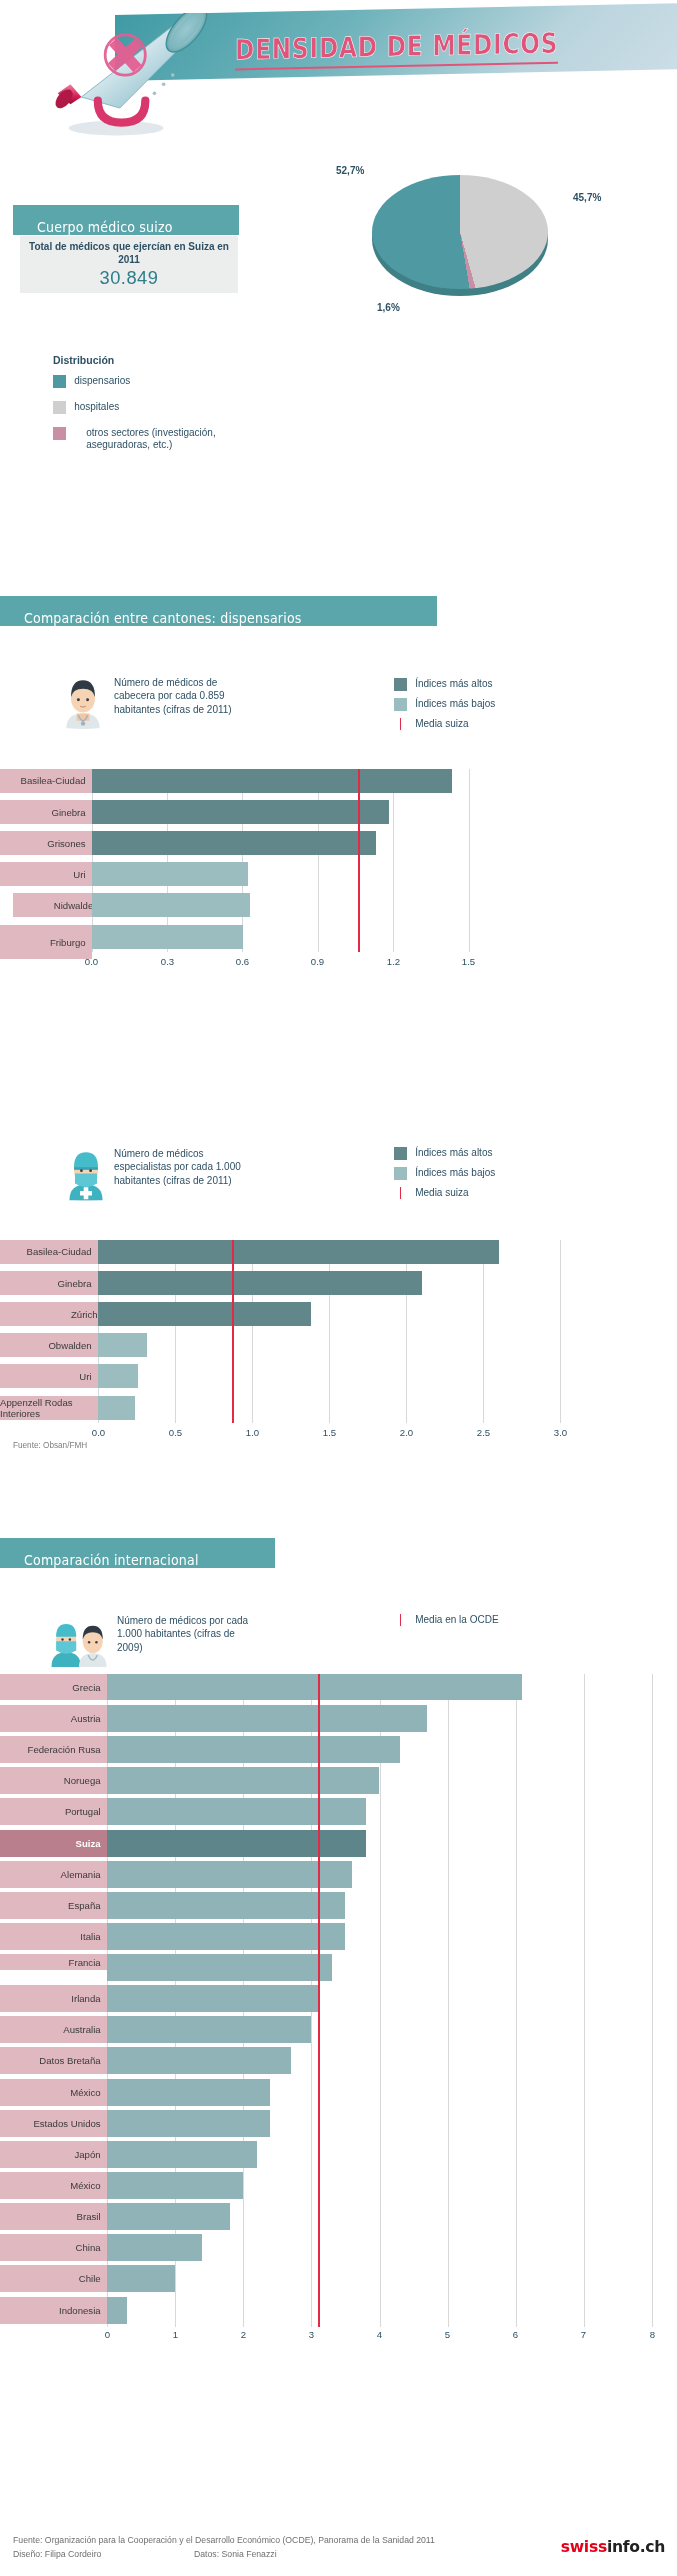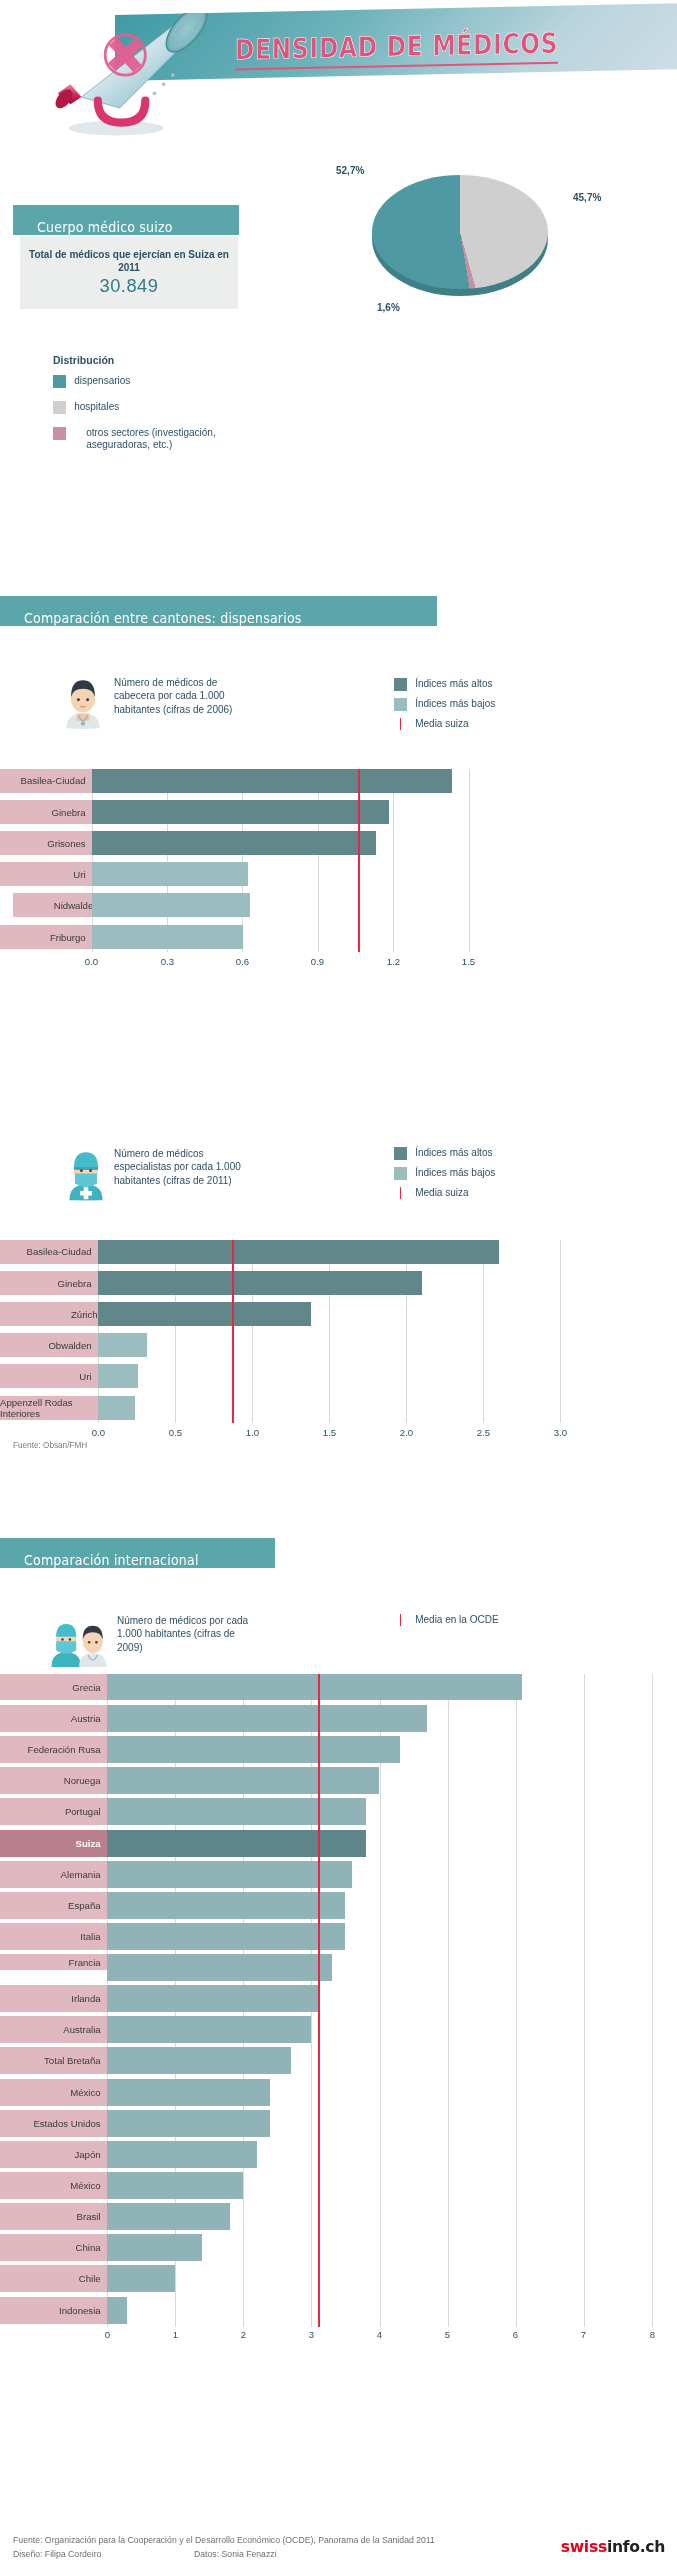--- a/index.html
+++ b/index.html
@@ -25,21 +25,21 @@
   
   .megaphone { position:absolute; left:16.5px; top:13px; width:211px; height:137px; }
 
   
   .section-bar { position:absolute; height:30px; background:#5aa6ab;
     display:flex; align-items:flex-end; }
   .section-bar span { color:#fff; font-size:14px; padding-left:24px; white-space:nowrap;
     font-family:"DejaVu Sans", sans-serif; font-stretch:condensed; letter-spacing:0.2px;}
 
   
-  .stat-box { position:absolute; left:20px; top:236px; width:218px; height:73px;
+  .stat-box { position:absolute; left:20px; top:236px; width:218px; height:57px;
     background:#eceded; display:flex; flex-direction:column;
     align-items:center; justify-content:center; }
   .stat-label { font-size:10px; text-align:center; line-height:13px; color:#2e5064; font-weight:bold;}
   .stat-value { font-size:18.3px; color:#2e7d8a; margin-top:1.8px; letter-spacing:0.5px;}
 
   
   .dist-title { position:absolute; left:53px; top:354px; font-size:10.5px; font-weight:bold; color:#2e5064;}
   .legend-row { position:absolute; display:flex; align-items:flex-start; }
   .swatch { width:13px; height:13px; flex:0 0 13px; margin-right:8.2px; }
   .legend-text { font-size:10px; color:#2e5064; line-height:12px; }
@@ -163,21 +163,21 @@
     <path d="M8 60 q0-16 18-16 q18 0 18 16 z" fill="#dfe7ea"></path>
     <path d="M19 44 h14 v8 h-14z" fill="#f0c7a8"></path>
     <ellipse cx="26" cy="28" rx="13" ry="15" fill="#f5d3b4"></ellipse>
     <path d="M13 26 q0-18 13-18 q13 0 13 18 q-2-9 -13-9 q-11 0 -13 9z" fill="#2f3a45"></path>
     <circle cx="21" cy="29" r="1.6" fill="#3a3a3a"></circle>
       <circle cx="31" cy="29" r="1.6" fill="#3a3a3a"></circle>
     <path d="M23 36 q3 2 6 0" stroke="#c98e6d" stroke-width="1.2" fill="none"></path>
     <path d="M21 46 q5 12 10 0" stroke="#9fb4bd" stroke-width="1.6" fill="none"></path>
     <circle cx="26" cy="55" r="2.4" fill="#9fb4bd"></circle>
   </svg>
-  <div class="desc" style="left:114px; top:676px; width:137px;">Número de médicos de cabecera por cada 1.000 habitantes (cifras de 2006)</div>
+  <div class="desc" style="left:114px; top:676px; width:137px;">Número de médicos de cabecera por cada 0.859 habitantes (cifras de 2011)</div>
 
   <div class="legend-row" style="left:394px; top:678px;">
     <div class="swatch" style="background:#62878a;"></div>
     <div class="legend-text">Índices más altos</div>
   </div>
   <div class="legend-row" style="left:394px; top:698px;">
     <div class="swatch" style="background:#9cbdc0;"></div>
     <div class="legend-text">Índices más bajos</div>
   </div>
   <div class="legend-row" style="left:394px; top:718px;">
@@ -197,21 +197,21 @@
       <div class="rowlabel" style="left: 0px; top: 1.8px; width: 92px; height: 24px;">Basilea-Ciudad</div>
       <div class="bar" style="left: 92px; top: 1.8px; height: 24px; width: 360px; background: rgb(98, 135, 138);"></div>
       <div class="rowlabel" style="left: 0px; top: 33px; width: 92px; height: 24px;">Ginebra</div>
       <div class="bar" style="left: 92px; top: 33px; height: 24px; width: 297px; background: rgb(98, 135, 138);"></div>
       <div class="rowlabel" style="left: 0px; top: 64px; width: 92px; height: 24px;">Grisones</div>
       <div class="bar" style="left: 92px; top: 64px; height: 24px; width: 284px; background: rgb(98, 135, 138);"></div>
       <div class="rowlabel" style="left: 0px; top: 95px; width: 92px; height: 24px;">Uri</div>
       <div class="bar" style="left: 92px; top: 95px; height: 24px; width: 156px; background: rgb(156, 189, 192);"></div>
       <div class="rowlabel" style="left: 13px; top: 126px; width: 92px; height: 24px;">Nidwalden</div>
       <div class="bar" style="left: 92px; top: 126px; height: 24px; width: 158px; background: rgb(156, 189, 192);"></div>
-      <div class="rowlabel" style="left: 0px; top: 158px; width: 92px; height: 24px;">Friburgo</div>
+      <div class="rowlabel" style="left: 0px; top: 158px; width: 92px; height: 34px;">Friburgo</div>
       <div class="bar" style="left: 92px; top: 158px; height: 24px; width: 151px; background: rgb(156, 189, 192);"></div>
       <div class="meanline" style="left: 358px; top: 1.8px; height: 183px;"></div>
       <div class="axislbl" style="left: 75px; width: 33px; top: 189px;">0.0</div>
       <div class="axislbl" style="left: 151px; width: 33px; top: 189px;">0.3</div>
       <div class="axislbl" style="left: 226px; width: 33px; top: 189px;">0.6</div>
       <div class="axislbl" style="left: 301px; width: 33px; top: 189px;">0.9</div>
       <div class="axislbl" style="left: 377px; width: 33px; top: 189px;">1.2</div>
       <div class="axislbl" style="left: 452px; width: 33px; top: 189px;">1.5</div>
     </div>
 
@@ -335,21 +335,21 @@
       <div class="rowlabel" style="left: 0px; top: 220px; width: 107px; height: 26.6px;">España</div>
       <div class="bar" style="left: 107px; top: 220px; height: 26.6px; width: 238px; background: rgb(143, 179, 182);"></div>
       <div class="rowlabel" style="left: 0px; top: 251px; width: 107px; height: 26.6px;">Italia</div>
       <div class="bar" style="left: 107px; top: 251px; height: 26.6px; width: 238px; background: rgb(143, 179, 182);"></div>
       <div class="rowlabel" style="left: 0px; top: 282px; width: 107px; height: 16px;">Francia</div>
       <div class="bar" style="left: 107px; top: 282px; height: 26.6px; width: 225px; background: rgb(143, 179, 182);"></div>
       <div class="rowlabel" style="left: 0px; top: 313px; width: 107px; height: 26.6px;">Irlanda</div>
       <div class="bar" style="left: 107px; top: 313px; height: 26.6px; width: 211px; background: rgb(143, 179, 182);"></div>
       <div class="rowlabel" style="left: 0px; top: 344px; width: 107px; height: 26.6px;">Australia</div>
       <div class="bar" style="left: 107px; top: 344px; height: 26.6px; width: 204px; background: rgb(143, 179, 182);"></div>
-      <div class="rowlabel" style="left: 0px; top: 375px; width: 107px; height: 26.6px;">Total Bretaña</div>
+      <div class="rowlabel" style="left: 0px; top: 375px; width: 107px; height: 26.6px;">Datos Bretaña</div>
       <div class="bar" style="left: 107px; top: 375px; height: 26.6px; width: 184px; background: rgb(143, 179, 182);"></div>
       <div class="rowlabel" style="left: 0px; top: 407px; width: 107px; height: 26.6px;">México</div>
       <div class="bar" style="left: 107px; top: 407px; height: 26.6px; width: 163px; background: rgb(143, 179, 182);"></div>
       <div class="rowlabel" style="left: 0px; top: 438px; width: 107px; height: 26.6px;">Estados Unidos</div>
       <div class="bar" style="left: 107px; top: 438px; height: 26.6px; width: 163px; background: rgb(143, 179, 182);"></div>
       <div class="rowlabel" style="left: 0px; top: 469px; width: 107px; height: 26.6px;">Japón</div>
       <div class="bar" style="left: 107px; top: 469px; height: 26.6px; width: 150px; background: rgb(143, 179, 182);"></div>
       <div class="rowlabel" style="left: 0px; top: 500px; width: 107px; height: 26.6px;">México</div>
       <div class="bar" style="left: 107px; top: 500px; height: 26.6px; width: 136px; background: rgb(143, 179, 182);"></div>
       <div class="rowlabel" style="left: 0px; top: 531px; width: 107px; height: 26.6px;">Brasil</div>

